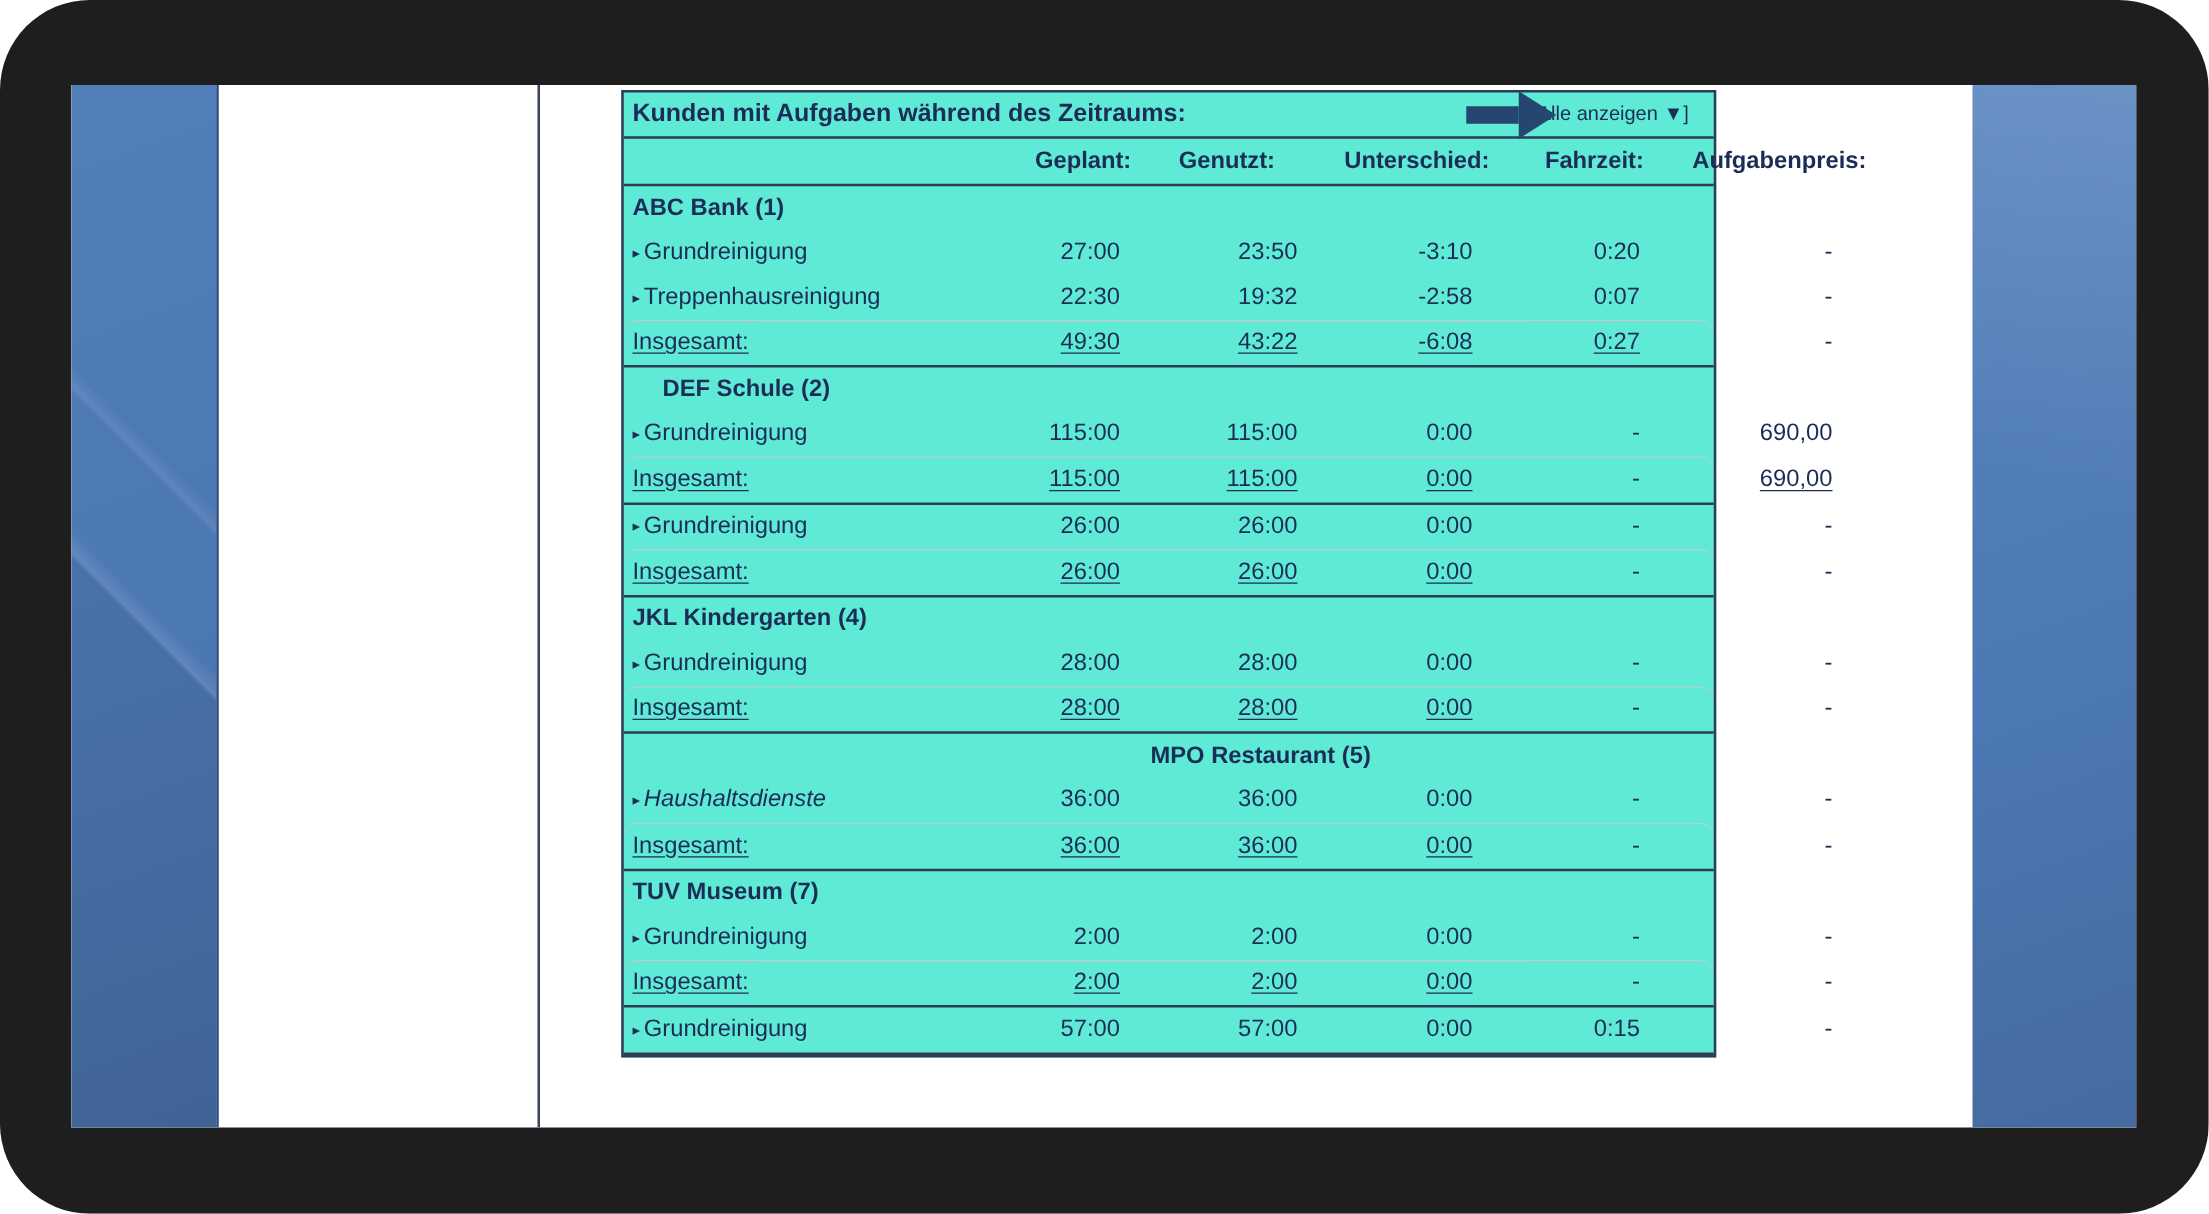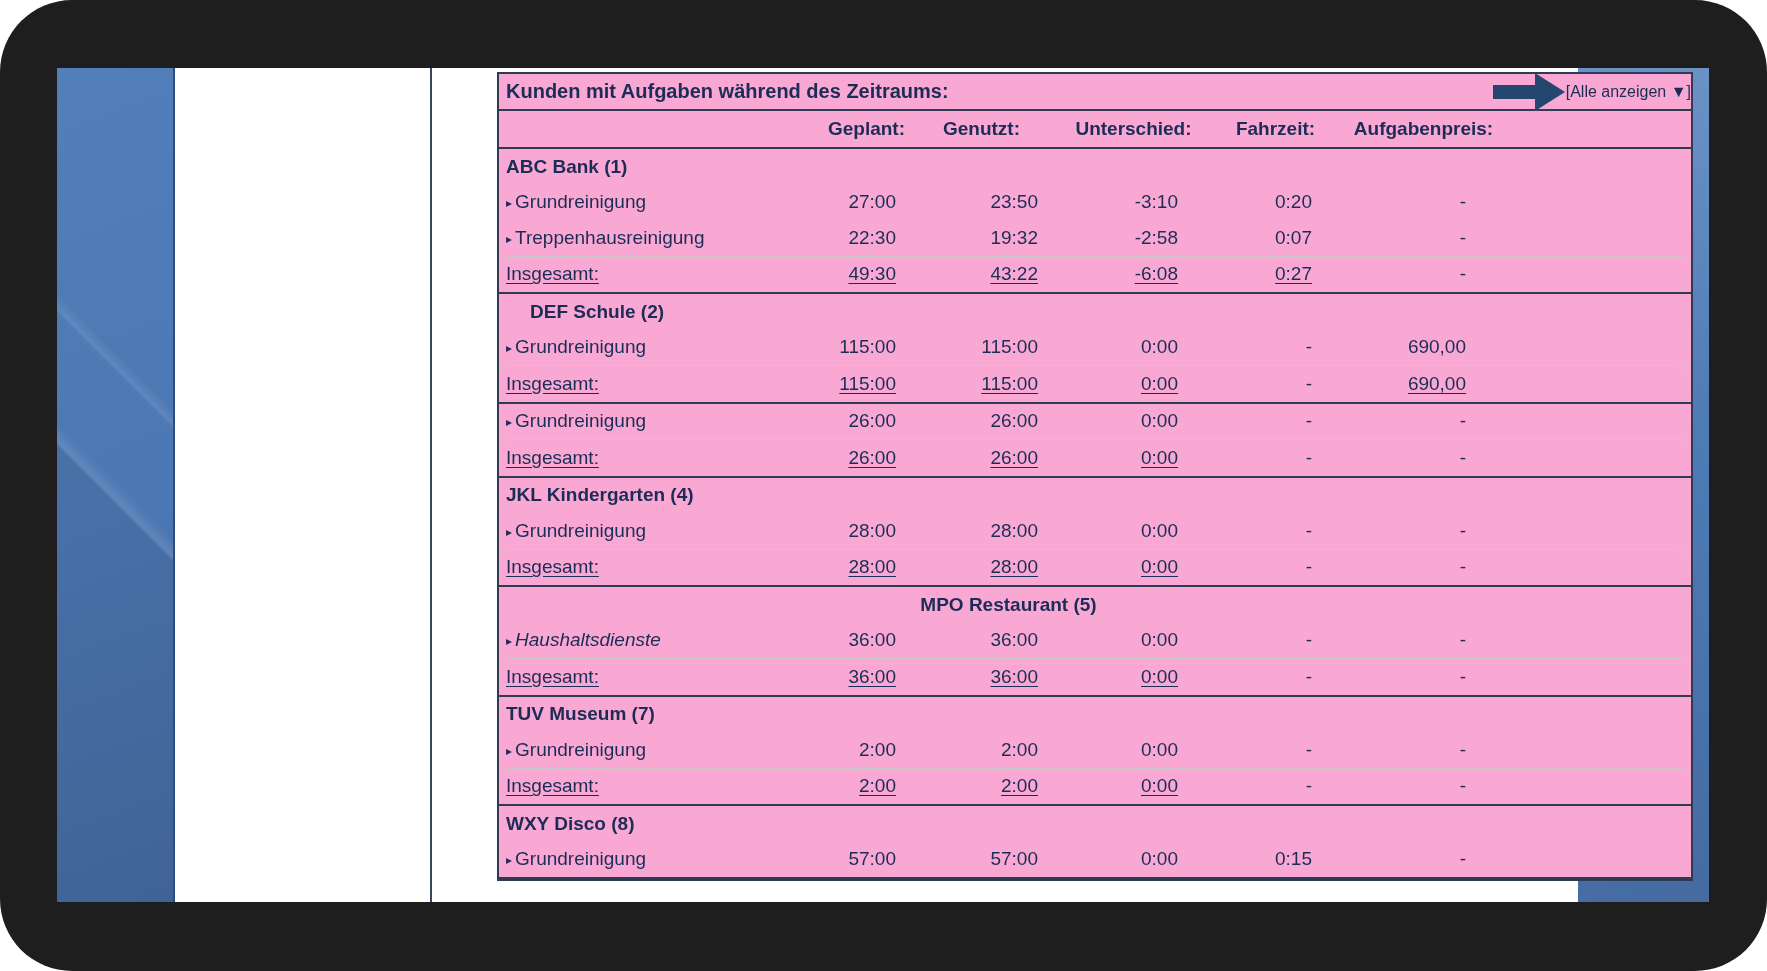--- a/index.html
+++ b/index.html
@@ -11,26 +11,26 @@
     background:
       linear-gradient(45deg, rgba(255,255,255,0) 62%, rgba(255,255,255,0.10) 62.5%, rgba(255,255,255,0) 64%),
       linear-gradient(45deg, rgba(0,0,0,0.06) 48%, rgba(255,255,255,0.12) 48.5%, rgba(255,255,255,0) 50.5%),
       linear-gradient(160deg, #527fb9 0%, #4b77b2 55%, #44699f 100%);
     border-right:2px solid #2e4d7d;}
   .panel-right{left:1521px;width:131px;
     background:
       linear-gradient(200deg, rgba(255,255,255,0.10) 0%, rgba(255,255,255,0) 40%),
       linear-gradient(160deg, #5b87c0 0%, #4b77b2 60%, #456ba1 100%);}
   .vdivider{position:absolute;top:0;left:373px;width:2px;height:100%;background:#39455f;}
-  .report{position:absolute;left:440px;top:4px;width:1196px;box-sizing:border-box;
-    border:2px solid #2f3b55;background:#f9a8d4;color:#1b2d56;}
+  .report{position:absolute;left:440px;top:4px;width:876px;box-sizing:border-box;
+    border:2px solid #2f3b55;background:#5eead4;color:#1b2d56;}
   .title-row{position:relative;height:35px;display:flex;align-items:center;justify-content:space-between;
     border-bottom:2px solid #2f3b55;}
   .title-text{font-size:20px;font-weight:bold;padding-left:7px;white-space:nowrap;}
-  .show-all{font-size:16px;padding-right:0;white-space:nowrap;cursor:pointer;}
+  .show-all{font-size:16px;padding-right:20px;white-space:nowrap;cursor:pointer;}
   .arrow{position:absolute;right:126px;top:50%;transform:translateY(-50%);display:flex;align-items:center;z-index:3;}
   .arrow-tail{width:42px;height:14px;background:#25476f;}
   .arrow-head{width:0;height:0;border-left:30px solid #25476f;border-top:19px solid transparent;border-bottom:19px solid transparent;}
   .grid{display:grid;grid-template-columns:326px 86px 144px 160px 124px 172px;align-items:center;}
   .hdr-row{height:36px;border-bottom:2px solid #2f3b55;}
   .hdr-cell{font-weight:bold;font-size:19px;text-align:center;padding-right:3px;white-space:nowrap;}
   .section{border-bottom:2px solid #2f3b55;}
   .row{height:35.5px;}
   .name-cell{font-size:19px;padding-left:7px;white-space:nowrap;overflow:hidden;}
   .cust-name{font-weight:bold;}
@@ -194,23 +194,20 @@
               <div class="name-cell u">Insgesamt:</div>
               <div class="val v0 u">2:00</div>
               <div class="val v1 u">2:00</div>
               <div class="val v2 u">0:00</div>
               <div class="val v3">-</div>
               <div class="val v4">-</div>
             </div>
           </div>
           <div class="section">
             <div class="grid row">
-              <div class="name-cell cust-name" style="grid-column: 1 / -1;">WXY Disco (8)</div>
-            </div>
-            <div class="grid row">
               <div class="name-cell"><div class="expander">▸</div><div class="" style="display: inline;">Grundreinigung</div></div>
               <div class="val v0">57:00</div>
               <div class="val v1">57:00</div>
               <div class="val v2">0:00</div>
               <div class="val v3">0:15</div>
               <div class="val v4">-</div>
             </div>
           </div>
         </div>
     </div>

